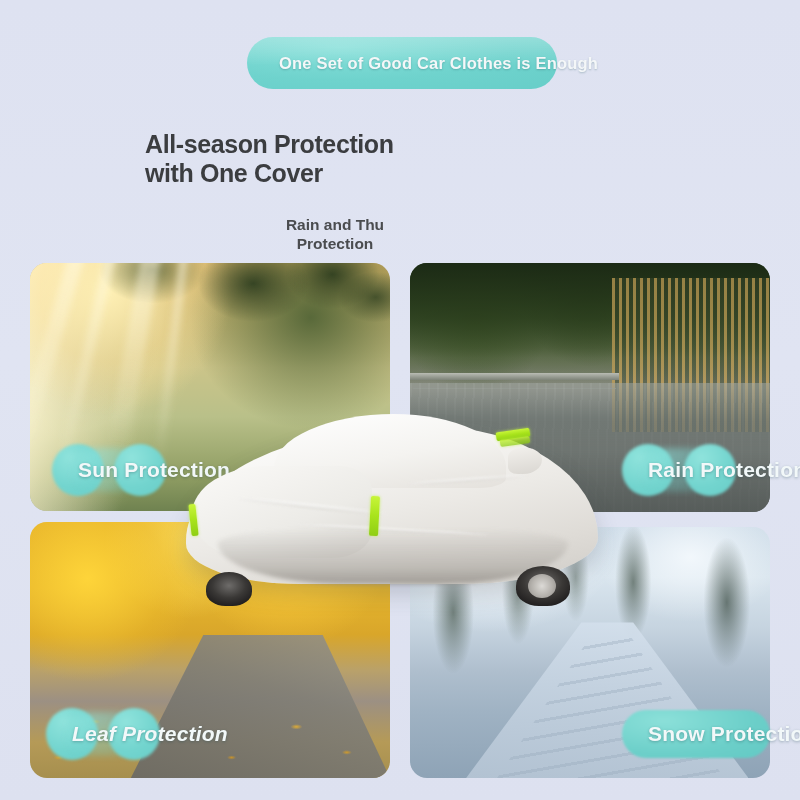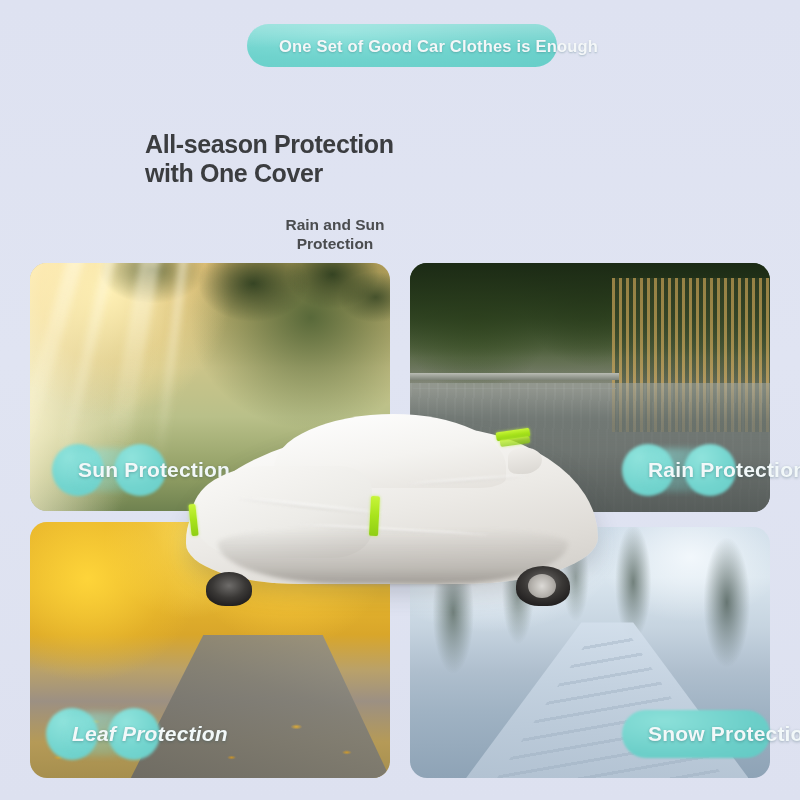--- a/index.html
+++ b/index.html
@@ -17,23 +17,23 @@
     position: relative;
     width: 800px;
     height: 800px;
     background: linear-gradient(180deg, #dee2f1 0%, #e0e4f2 45%, #dde1f0 100%);
   }
 
   
   .banner-wrap {
     position: absolute;
     left: 247px;
-    top: 24px;
+    top: 37px;
     width: 310px;
-    height: 43px;
+    height: 52px;
   }
   .banner-pill {
     position: absolute;
     inset: 0;
     border-radius: 28px;
     background: radial-gradient(120% 140% at 30% 20%, #86dfd9 0%, #6fd3cd 45%, #63cbc6 100%);
     filter: blur(0.4px);
   }
   .banner-pill::after {
     content: "";
@@ -353,21 +353,21 @@
 <div class="stage">
 
   <div class="banner-wrap">
     <div class="banner-pill"></div>
     <div class="banner-text">One Set of Good Car Clothes is Enough</div>
   </div>
 
   <div class="headline">All-season Protection
  with One Cover</div>
 
-  <div class="subcap left">Rain and Sun
+  <div class="subcap left">Rain and Thu
 Protection</div>
 
   <div class="card card-sun">
     <div class="photo photo-sun">
       <div class="leafy-top"></div>
       <div class="ray" style="left:40px; top:-12px; width:16px; height:210px; transform:rotate(16deg);"></div>
       <div class="ray" style="left:76px; top:-12px; width:11px; height:230px; transform:rotate(13deg);"></div>
       <div class="ray" style="left:112px; top:-12px; width:20px; height:200px; transform:rotate(10deg);"></div>
       <div class="ray" style="left:150px; top:-12px; width:9px; height:220px; transform:rotate(7deg);"></div>
     </div>

